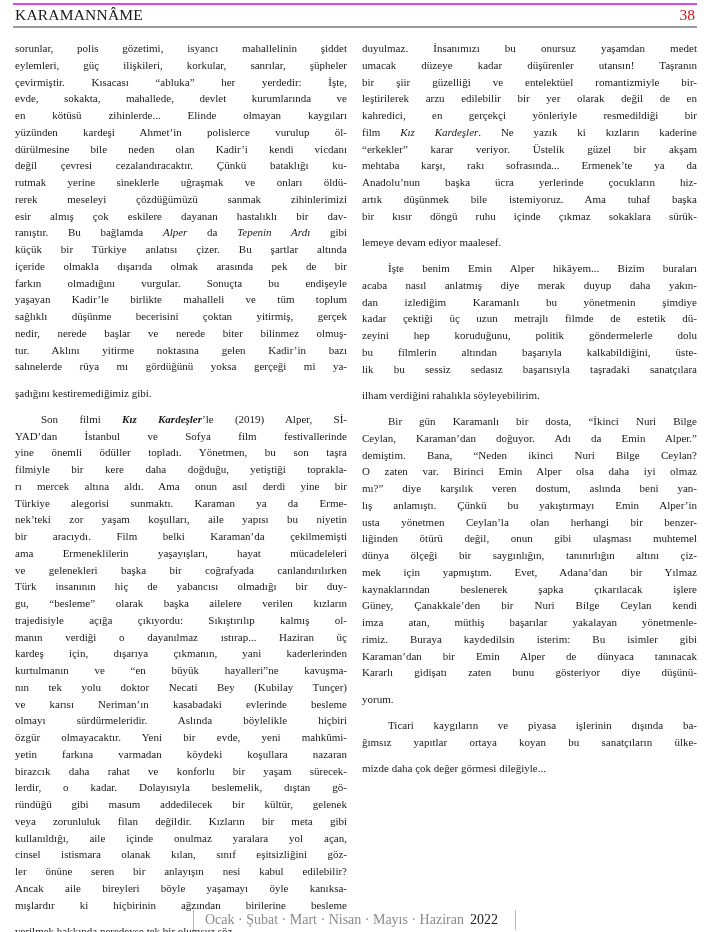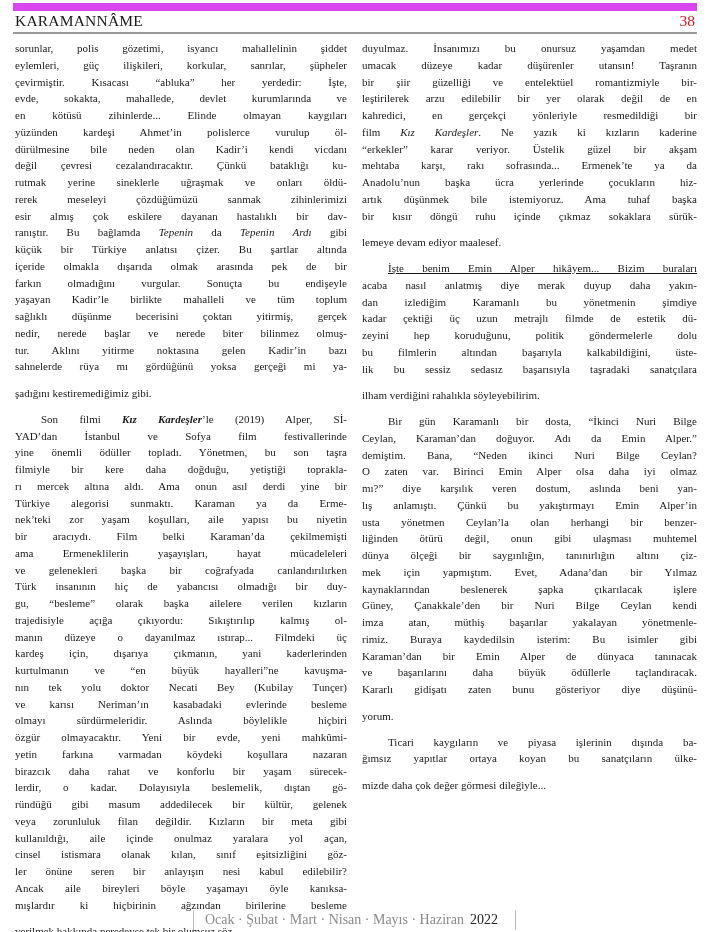--- a/index.html
+++ b/index.html
@@ -1,19 +1,19 @@
 <!DOCTYPE html>
 <html><head>
 <meta charset="utf-8">
 <style>
   html, body { margin:0; padding:0; background:#ffffff; }
   body { width:710px; height:932px; position:relative; overflow:hidden;
          font-family:"Liberation Serif", "DejaVu Serif", serif; color:#1a1a1a; }
   .header { position:absolute; left:13px; top:3px; width:684px; height:21px;
-            border-top:8px solid #d946ef; border-bottom:2px solid #9a9a9a; }
+            border-top:2px solid #d946ef; border-bottom:2px solid #9a9a9a; }
   .header .title { position:absolute; left:2px; top:1px; font-size:15.5px; letter-spacing:0.2px; color:#1a1a1a; }
   .header .pagenum { position:absolute; right:2px; top:1px; font-size:15.5px; color:#d0141e; }
   .col { position:absolute; top:40px; font-size:11px; line-height:16.75px; text-align:justify; }
   .col.left { left:15px; width:332px; }
   .col.right { left:362px; width:335px; }
   .col p { margin:0; hyphens:manual; }
   .col p + p { margin-top:9px; }
   .col .line { display:block; text-align:justify; text-align-last:justify; white-space:nowrap; }
   .col .line.last { text-align-last:left;margin-top:10px; }
   em { }
@@ -37,21 +37,21 @@
       <span class="line">eylemleri, güç ilişkileri, korkular, sanrılar, şüpheler</span>
       <span class="line">çevirmiştir. Kısacası “abluka” her yerdedir: İşte,</span>
       <span class="line">evde, sokakta, mahallede, devlet kurumlarında ve</span>
       <span class="line">en kötüsü zihinlerde... Elinde olmayan kaygıları</span>
       <span class="line">yüzünden kardeşi Ahmet’in polislerce vurulup öl-</span>
       <span class="line">dürülmesine bile neden olan Kadir’i kendi vicdanı</span>
       <span class="line">değil çevresi cezalandıracaktır. Çünkü bataklığı ku-</span>
       <span class="line">rutmak yerine sineklerle uğraşmak ve onları öldü-</span>
       <span class="line">rerek meseleyi çözdüğümüzü sanmak zihinlerimizi</span>
       <span class="line">esir almış çok eskilere dayanan hastalıklı bir dav-</span>
-      <span class="line">ranıştır. Bu bağlamda <em>Tepenin</em> da <em>Tepenin Ardı</em> gibi</span>
+      <span class="line">ranıştır. Bu bağlamda <em>Alper</em> da <em>Tepenin Ardı</em> gibi</span>
       <span class="line">küçük bir Türkiye anlatısı çizer. Bu şartlar altında</span>
       <span class="line">içeride olmakla dışarıda olmak arasında pek de bir</span>
       <span class="line">farkın olmadığını vurgular. Sonuçta bu endişeyle</span>
       <span class="line">yaşayan Kadir’le birlikte mahalleli ve tüm toplum</span>
       <span class="line">sağlıklı düşünme becerisini çoktan yitirmiş, gerçek</span>
       <span class="line">nedir, nerede başlar ve nerede biter bilinmez olmuş-</span>
       <span class="line">tur. Aklını yitirme noktasına gelen Kadir’in bazı</span>
       <span class="line">sahnelerde rüya mı gördüğünü yoksa gerçeği mi ya-</span>
       <span class="line last">şadığını kestiremediğimiz gibi.</span>
     </p>
@@ -62,21 +62,21 @@
       <span class="line">filmiyle bir kere daha doğduğu, yetiştiği toprakla-</span>
       <span class="line">rı mercek altına aldı. Ama onun asıl derdi yine bir</span>
       <span class="line">Türkiye alegorisi sunmaktı. Karaman ya da Erme-</span>
       <span class="line">nek’teki zor yaşam koşulları, aile yapısı bu niyetin</span>
       <span class="line">bir aracıydı. Film belki Karaman’da çekilmemişti</span>
       <span class="line">ama Ermeneklilerin yaşayışları, hayat mücadeleleri</span>
       <span class="line">ve gelenekleri başka bir coğrafyada canlandırılırken</span>
       <span class="line">Türk insanının hiç de yabancısı olmadığı bir duy-</span>
       <span class="line">gu, “besleme” olarak başka ailelere verilen kızların</span>
       <span class="line">trajedisiyle açığa çıkıyordu: Sıkıştırılıp kalmış ol-</span>
-      <span class="line">manın düzeye o dayanılmaz ıstırap... Filmdeki üç</span>
+      <span class="line">manın verdiği o dayanılmaz ıstırap... Haziran üç</span>
       <span class="line">kardeş için, dışarıya çıkmanın, yani kaderlerinden</span>
       <span class="line">kurtulmanın ve “en büyük hayalleri”ne kavuşma-</span>
       <span class="line">nın tek yolu doktor Necati Bey (Kubilay Tunçer)</span>
       <span class="line">ve karısı Neriman’ın kasabadaki evlerinde besleme</span>
       <span class="line">olmayı sürdürmeleridir. Aslında böylelikle hiçbiri</span>
       <span class="line">özgür olmayacaktır. Yeni bir evde, yeni mahkûmi-</span>
       <span class="line">yetin farkına varmadan köydeki koşullara nazaran</span>
       <span class="line">birazcık daha rahat ve konforlu bir yaşam sürecek-</span>
       <span class="line">lerdir, o kadar. Dolayısıyla beslemelik, dıştan gö-</span>
       <span class="line">ründüğü gibi masum addedilecek bir kültür, gelenek</span>
@@ -98,21 +98,21 @@
       <span class="line">kahredici, en gerçekçi yönleriyle resmedildiği bir</span>
       <span class="line">film <em>Kız Kardeşler</em>. Ne yazık ki kızların kaderine</span>
       <span class="line">“erkekler” karar veriyor. Üstelik güzel bir akşam</span>
       <span class="line">mehtaba karşı, rakı sofrasında... Ermenek’te ya da</span>
       <span class="line">Anadolu’nun başka ücra yerlerinde çocukların hiz-</span>
       <span class="line">artık düşünmek bile istemiyoruz. Ama tuhaf başka</span>
       <span class="line">bir kısır döngü ruhu içinde çıkmaz sokaklara sürük-</span>
       <span class="line last">lemeye devam ediyor maalesef.</span>
     </p>
     <p>
-      <span class="line" style="text-indent: 26px; text-decoration: underline;">İşte benim Emin Alper hikâyem... Bizim buraları</span>
+      <span class="line" style="text-indent: 26px;">İşte benim Emin Alper hikâyem... Bizim buraları</span>
       <span class="line">acaba nasıl anlatmış diye merak duyup daha yakın-</span>
       <span class="line">dan izlediğim Karamanlı bu yönetmenin şimdiye</span>
       <span class="line">kadar çektiği üç uzun metrajlı filmde de estetik dü-</span>
       <span class="line">zeyini hep koruduğunu, politik göndermelerle dolu</span>
       <span class="line">bu filmlerin altından başarıyla kalkabildiğini, üste-</span>
       <span class="line">lik bu sessiz sedasız başarısıyla taşradaki sanatçılara</span>
       <span class="line last">ilham verdiğini rahalıkla söyleyebilirim.</span>
     </p>
     <p>
       <span class="line" style="text-indent: 26px;">Bir gün Karamanlı bir dosta, “İkinci Nuri Bilge</span>
@@ -123,21 +123,20 @@
       <span class="line">lış anlamıştı. Çünkü bu yakıştırmayı Emin Alper’in</span>
       <span class="line">usta yönetmen Ceylan’la olan herhangi bir benzer-</span>
       <span class="line">liğinden ötürü değil, onun gibi ulaşması muhtemel</span>
       <span class="line">dünya ölçeği bir saygınlığın, tanınırlığın altını çiz-</span>
       <span class="line">mek için yapmıştım. Evet, Adana’dan bir Yılmaz</span>
       <span class="line">kaynaklarından beslenerek şapka çıkarılacak işlere</span>
       <span class="line">Güney, Çanakkale’den bir Nuri Bilge Ceylan kendi</span>
       <span class="line">imza atan, müthiş başarılar yakalayan yönetmenle-</span>
       <span class="line">rimiz. Buraya kaydedilsin isterim: Bu isimler gibi</span>
       <span class="line">Karaman’dan bir Emin Alper de dünyaca tanınacak</span>
-      <span class="line">ve başarılarını daha büyük ödüllerle taçlandıracak.</span>
       <span class="line">Kararlı gidişatı zaten bunu gösteriyor diye düşünü-</span>
       <span class="line last">yorum.</span>
     </p>
     <p>
       <span class="line" style="text-indent: 26px;">Ticari kaygıların ve piyasa işlerinin dışında ba-</span>
       <span class="line">ğımsız yapıtlar ortaya koyan bu sanatçıların ülke-</span>
       <span class="line last">mizde daha çok değer görmesi dileğiyle...</span>
     </p>
   </div>
 

